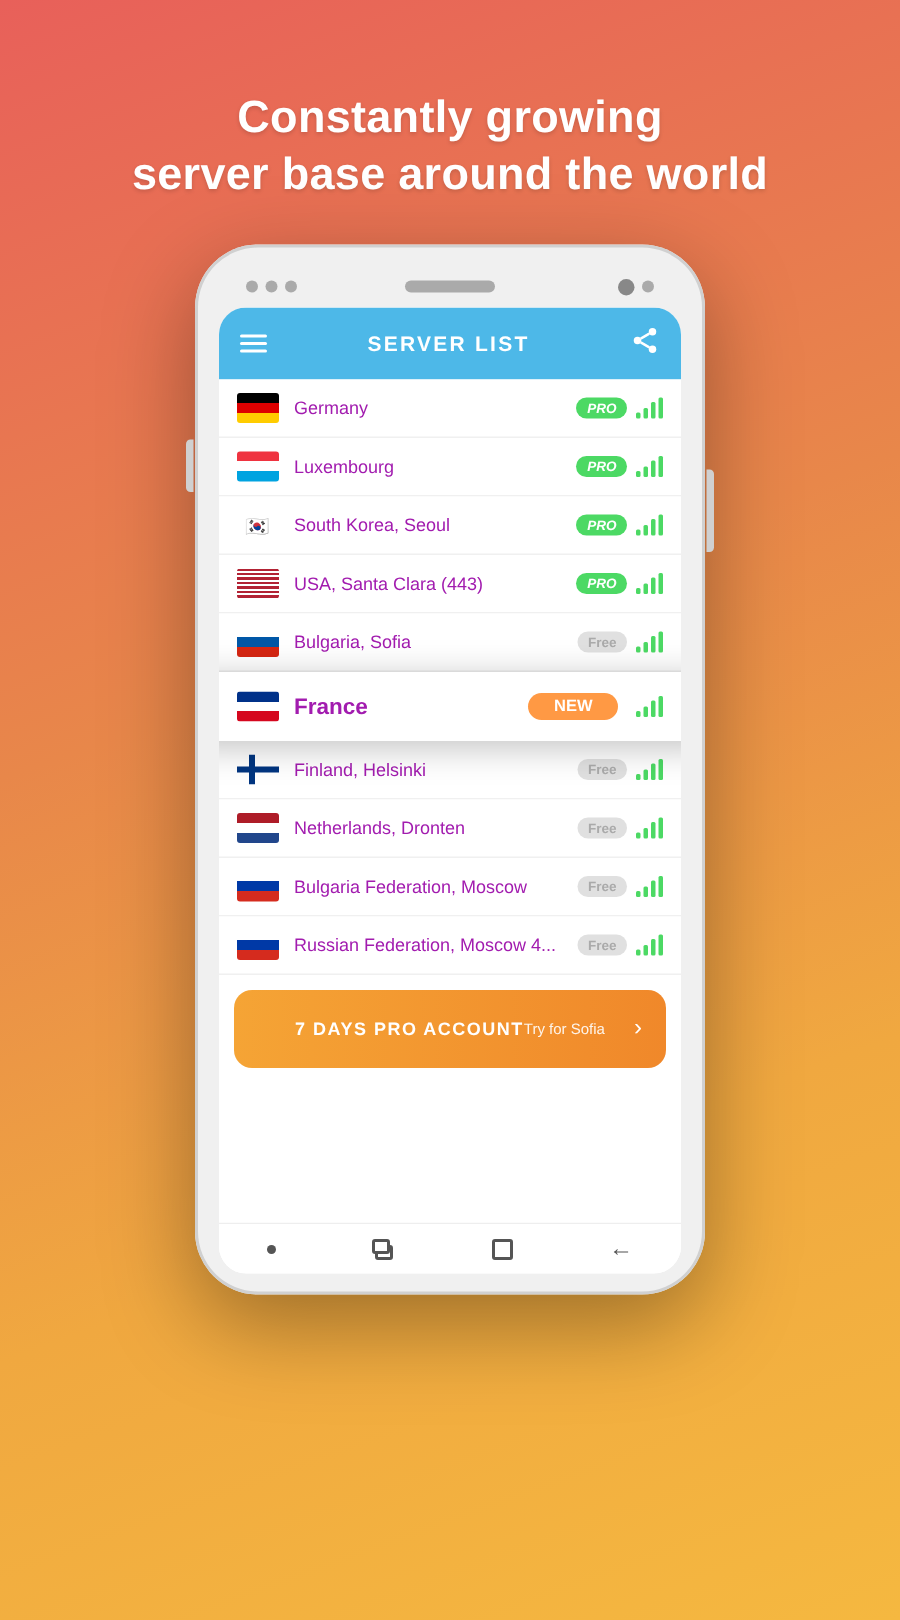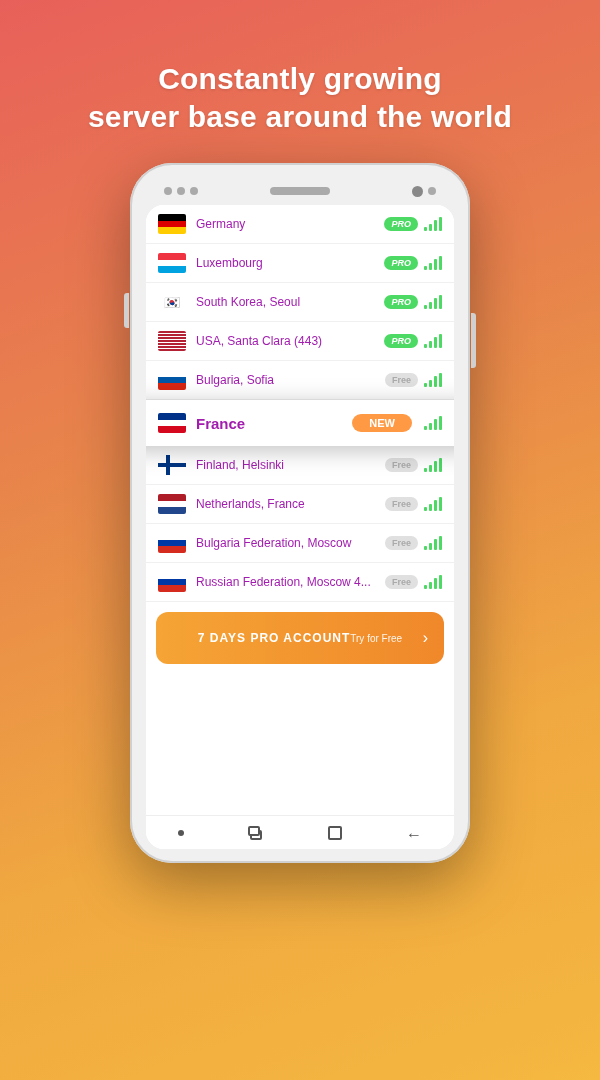--- a/index.html
+++ b/index.html
@@ -335,20 +335,37 @@
     </div>
     <div class="phone-speaker"></div>
     <div class="phone-dots-group">
       <div class="phone-dot camera"></div>
       <div class="phone-dot"></div>
     </div>
   </div>
 
   <div class="phone-screen">
 
+    <div class="app-bar">
+      <div class="hamburger-icon">
+        <span></span>
+          <span></span>
+          <span></span>
+      </div>
+      <div class="app-bar-title">SERVER LIST</div>
+      <div class="share-icon">
+        <svg width="20" height="20" viewBox="0 0 24 24" fill="white">
+          <circle cx="18" cy="5" r="3"></circle>
+            <circle cx="6" cy="12" r="3"></circle>
+            <circle cx="18" cy="19" r="3"></circle>
+          <line x1="8.59" y1="13.51" x2="15.42" y2="17.49" stroke="white" stroke-width="2"></line>
+          <line x1="15.41" y1="6.51" x2="8.59" y2="10.49" stroke="white" stroke-width="2"></line>
+        </svg>
+      </div>
+    </div>
 
     <div class="server-list">
       <div style="position:relative; overflow: visible;">
 
         <div class="server-item">
           <div class="flag flag-de"></div>
           <span class="server-name">Germany</span>
           <span class="badge badge-pro">PRO</span>
           <div class="signal-icon">
               <div class="bar"></div>
@@ -432,21 +449,21 @@
           <div class="signal-icon">
               <div class="bar"></div>
               <div class="bar"></div>
               <div class="bar"></div>
               <div class="bar"></div>
             </div>
         </div>
 
         <div class="server-item">
           <div class="flag flag-nl"></div>
-          <span class="server-name">Netherlands, France</span>
+          <span class="server-name">Netherlands, Dronten</span>
           <span class="badge badge-free">Free</span>
           <div class="signal-icon">
               <div class="bar"></div>
               <div class="bar"></div>
               <div class="bar"></div>
               <div class="bar"></div>
             </div>
         </div>
 
         <div class="server-item">
@@ -470,21 +487,21 @@
               <div class="bar"></div>
               <div class="bar"></div>
               <div class="bar"></div>
             </div>
         </div>
 
       </div>
 
       <div class="pro-banner">
         <div class="pro-banner-title">7 DAYS PRO ACCOUNT</div>
-        <div class="pro-banner-sub">Try for Free</div>
+        <div class="pro-banner-sub">Try for Sofia</div>
         <div class="pro-banner-arrow">›</div>
       </div>
     </div>
 
     <div class="phone-bottom-nav">
       <div class="nav-dot"></div>
       <div style="position:relative; width:16px; height:14px;">
         <div style="position:absolute; top:4px; left:2px; width:12px; height:10px; border:2px solid #555; border-radius:2px; background:#fff;"></div>
         <div style="position:absolute; top:0; left:0; width:12px; height:10px; border:2px solid #555; border-radius:2px; background:#fff;"></div>
       </div>

